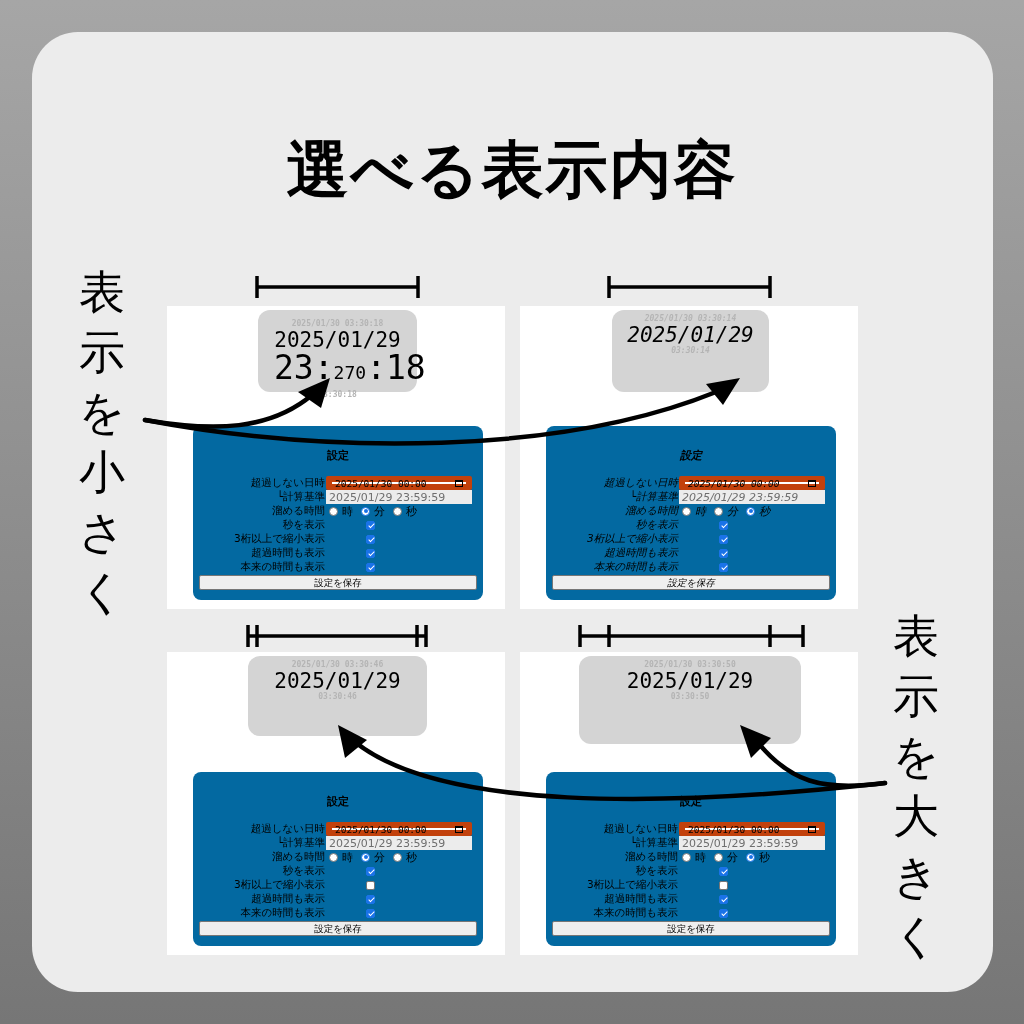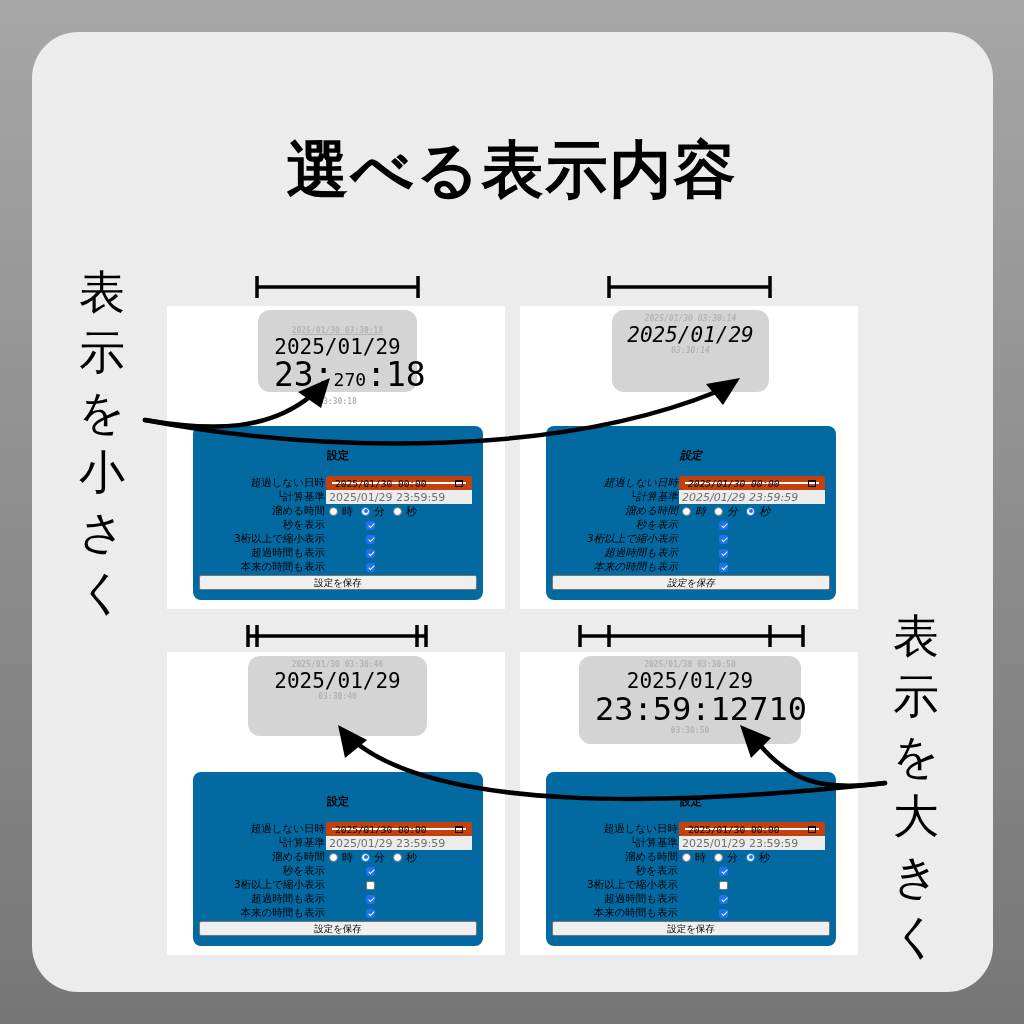--- a/index.html
+++ b/index.html
@@ -97,21 +97,21 @@
   <span>表</span>
   <span>示</span>
   <span>を</span>
   <span>大</span>
   <span>き</span>
   <span>く</span>
 </div>
 
 <div class="shot" style="left:167px; top:306px;">
   <div class="clock" style="left:91px; top:4px; width:159px; height:82px;">
-    <div class="ghost" style="margin-top:16px;text-decoration:underline;">2025/01/30 03:30:18</div>
+    <div class="ghost" style="margin-top:9px;">2025/01/30 03:30:18</div>
     <div class="date">2025/01/29</div>
     <div class="time" style="font-size:33px;">
       <span>23:</span><span class="small" style="font-size:18px;">270</span><span>:18</span>
     </div>
     <div class="ghost">03:30:18</div>
   </div>
   <div class="settings" style="left:26px; top:120px; width:290px; height:174px;">
     <div class="stitle">設定</div>
     <div class="row">
       <span class="lbl">超過しない日時</span>
@@ -306,23 +306,20 @@
         </span>
       </div>
     <div class="save-btn">設定を保存</div>
   </div>
 </div>
 
 <div class="shot" style="left:520px; top:652px;">
   <div class="clock" style="left:59px; top:4px; width:222px; height:88px;">
     <div class="ghost" style="margin-top:4px;">2025/01/30 03:30:50</div>
     <div class="date">2025/01/29</div>
-    <div class="time" style="font-size:32px;">
-      <span>23:59:12710</span>
-    </div>
     <div class="ghost">03:30:50</div>
   </div>
   <div class="settings" style="left:26px; top:120px; width:290px; height:174px;">
     <div class="stitle">設定</div>
     <div class="row">
       <span class="lbl">超過しない日時</span>
       <span class="val">
           <span class="dt-input">
             <span>2025/01/30  00:00</span>
             <span class="cal-icon"></span>

